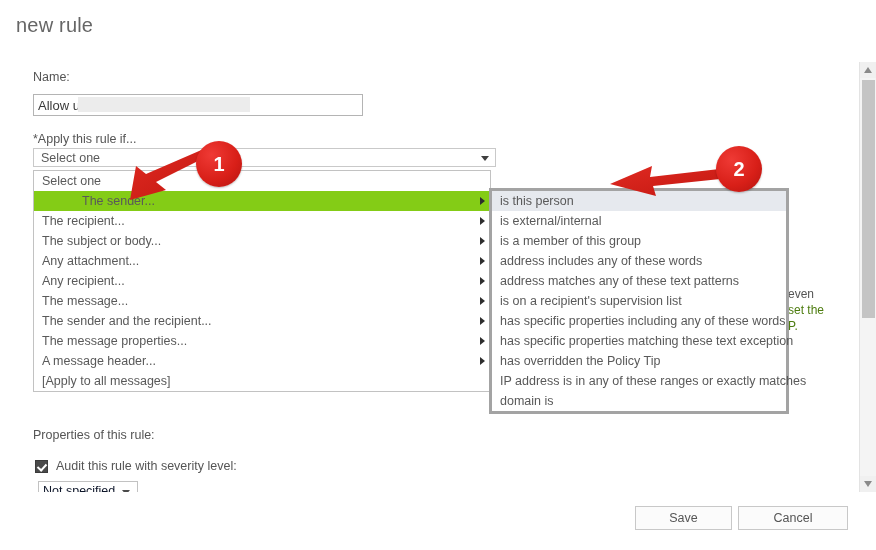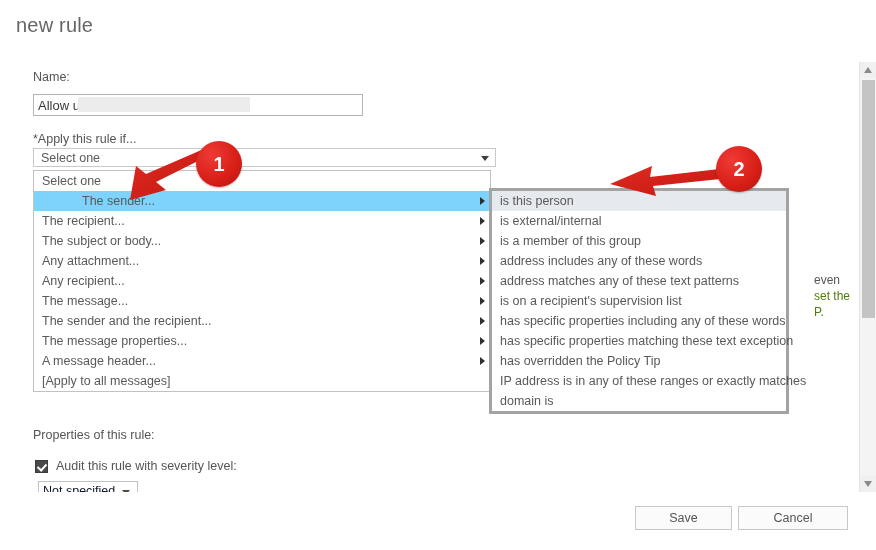--- a/index.html
+++ b/index.html
@@ -119,21 +119,21 @@
   .dd-item {
     position: relative;
     height: 20px;
     line-height: 20px;
     padding-left: 8px;
     font-size: 12.5px;
     color: #595959;
     white-space: nowrap;
   }
   .dd-item.selected {
-    background: #7dd3fc;
+    background: #84cc16;
     padding-left: 48px;
   }
   .dd-item .sub-arrow {
     position: absolute;
     right: 5px;
     top: 6px;
     width: 0; height: 0;
     border-top: 4px solid transparent;
     border-bottom: 4px solid transparent;
     border-left: 5px solid #2e2e2e;
@@ -396,21 +396,21 @@
     <div class="cb-row" style="top:397px;">
       <span class="cb-box"></span>
       <span class="cb-label">Audit this rule with severity level:</span>
     </div>
 
     <div class="sev-select" style="top:419px;">
       <span class="sev-text">Not specified</span>
       <span class="sev-caret"></span>
     </div>
 
-    <div class="helper-text" style="top:210px;margin-left:26px;">
+    <div class="helper-text" style="top:224px;">
       <div>even</div>
       <div class="link">set the</div>
       <div class="link">P.</div>
     </div>
 
   </div>
 
   <div class="scrollbar">
     <div class="sb-arrow up">
         <span class="tri"></span>

